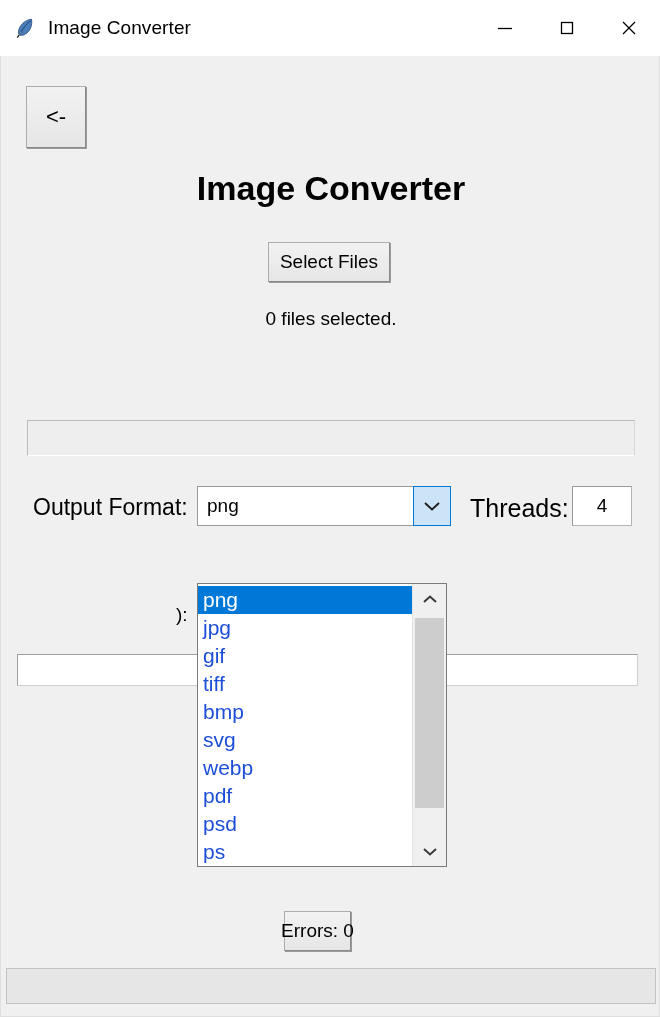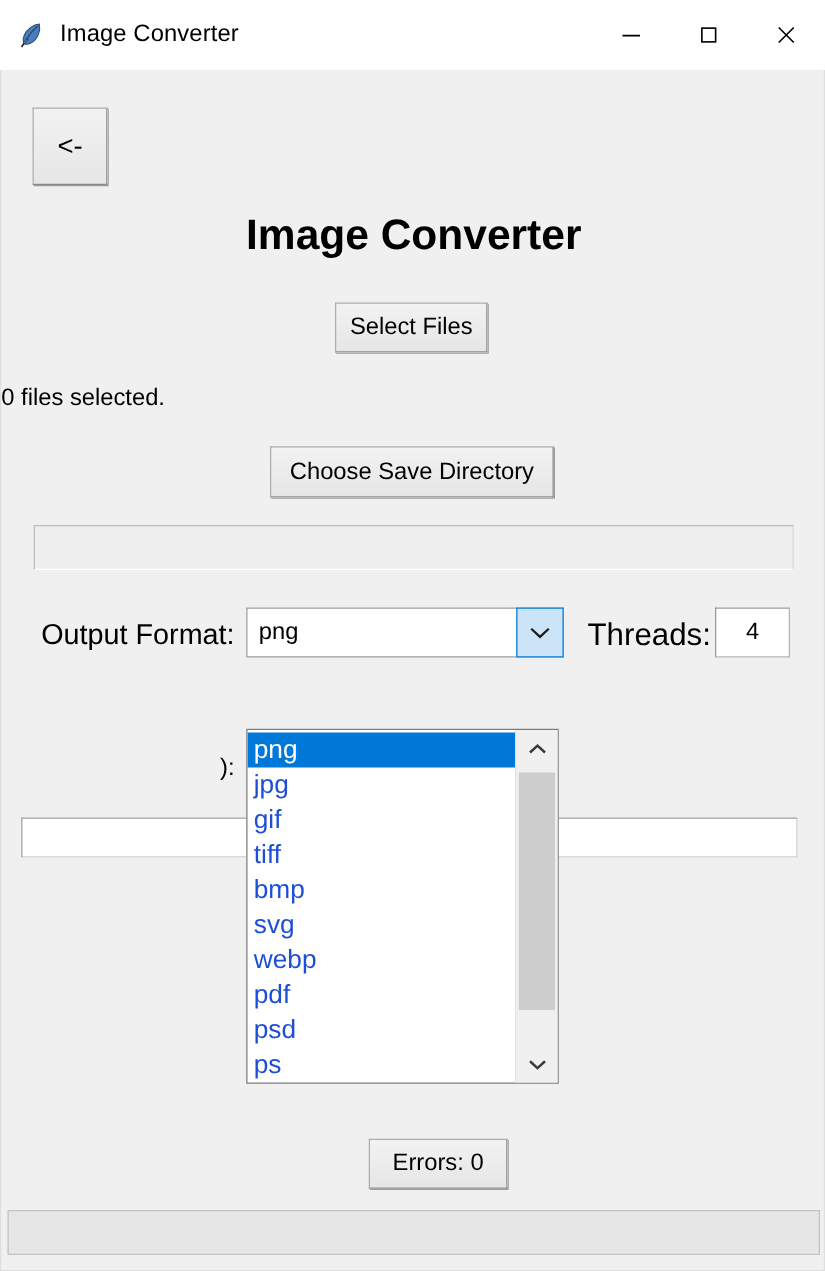--- a/index.html
+++ b/index.html
@@ -93,21 +93,21 @@
 
   #select-files-btn {
     position: absolute; left: 267px; top: 186px;
     width: 122px; height: 40px;
     display: flex; align-items: center; justify-content: center;
   }
 
   #files-selected {
     position: absolute; left: 0; top: 252px;
     width: 660px;
-    text-align: left;
+    text-align: center;
     font-size: 19px;
     color: #000;
   }
 
   #choose-dir-btn {
     position: absolute; left: 215px; top: 301px;
     width: 227px; height: 41px;
     display: flex; align-items: center; justify-content: center;
   }
 
@@ -205,22 +205,22 @@
     font-size: 19px; color: #000; white-space: nowrap;
   }
 
   #stop-btn {
     position: absolute; left: 295px; top: 766px;
     width: 65px; height: 38px;
     display: flex; align-items: center; justify-content: center; font-weight: bold;
   }
 
   #errors-btn {
-    position: absolute; left: 294px; top: 855px;
-    width: 111px; height: 40px;
+    position: absolute; left: 283px; top: 855px;
+    width: 67px; height: 40px;
     display: flex; align-items: center; justify-content: center;
   }
 
   #status-panel {
     position: absolute; left: 5px; top: 912px;
     width: 650px; height: 36px;
     background: #e6e6e6;
     border: 1px solid #c2c2c2;
     box-sizing: border-box;
   }
@@ -312,21 +312,20 @@
   <div id="client">
 
     <div class="btn" id="back-btn">&lt;-</div>
 
     <div id="heading">Image Converter</div>
 
     <div class="btn" id="select-files-btn">Select Files</div>
 
     <div id="files-selected">0 files selected.</div>
 
-    <div class="btn" id="choose-dir-btn">Choose Save Directory</div>
 
     <div id="progressbar">
       <div id="progress-fill" style="width: 0%;"></div>
     </div>
 
     <div id="format-label">Output Format:</div>
 
     <div id="format-combo">
       <div id="format-combo-value">png</div>
       <div id="format-combo-arrow">

